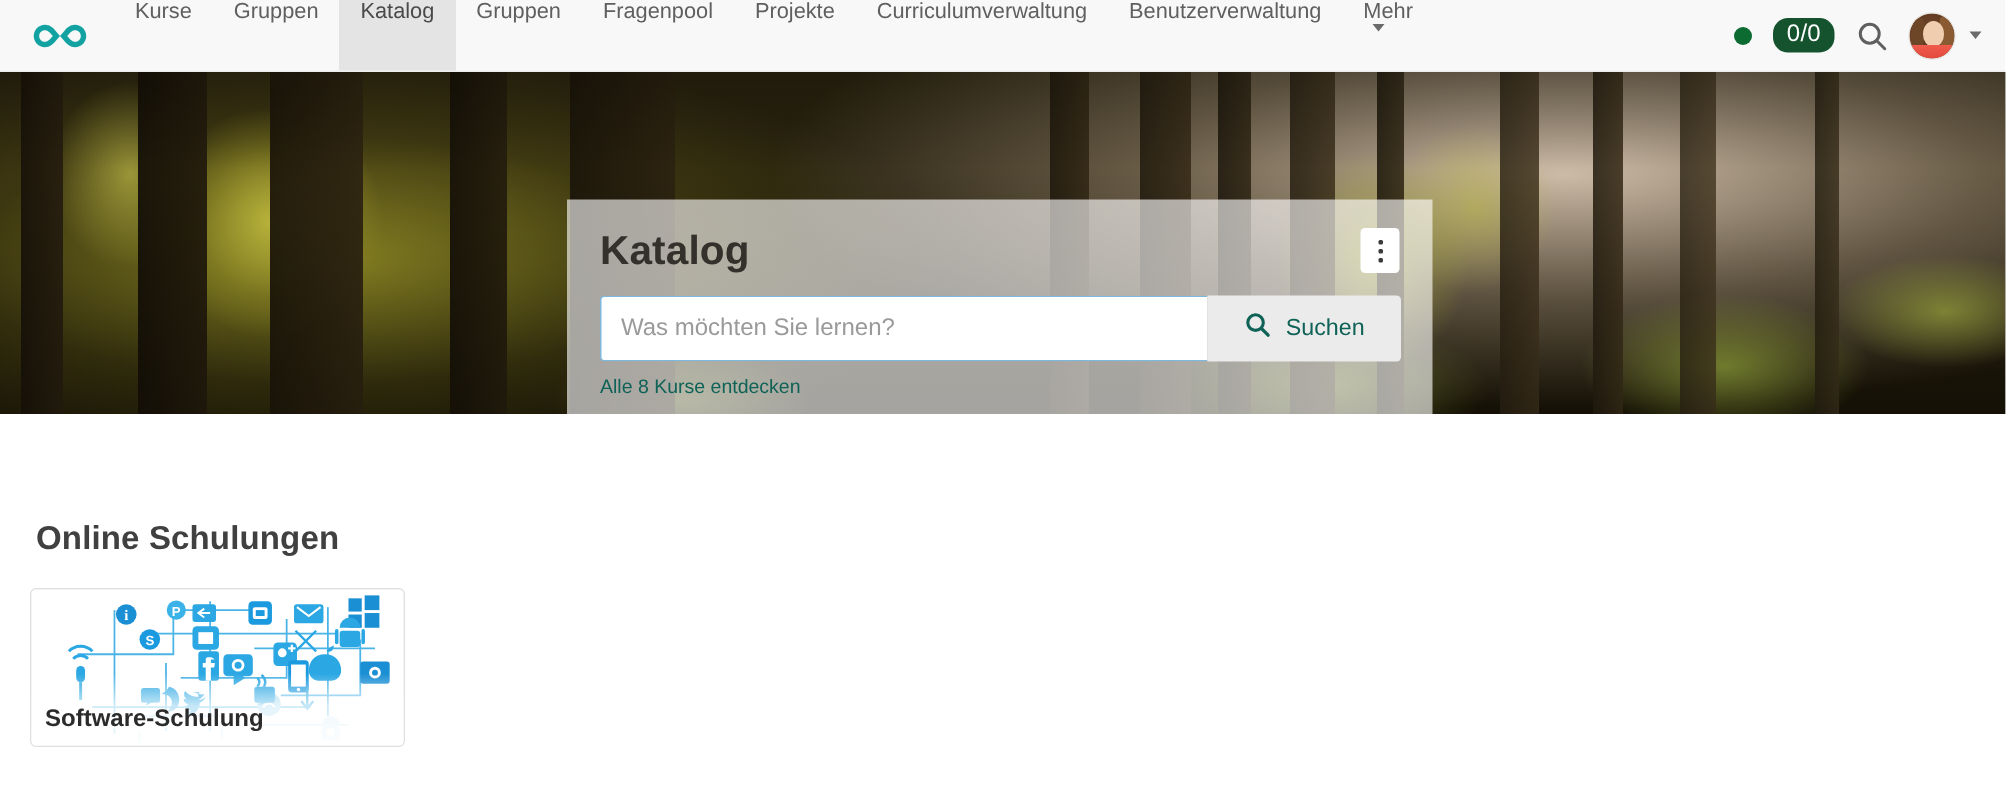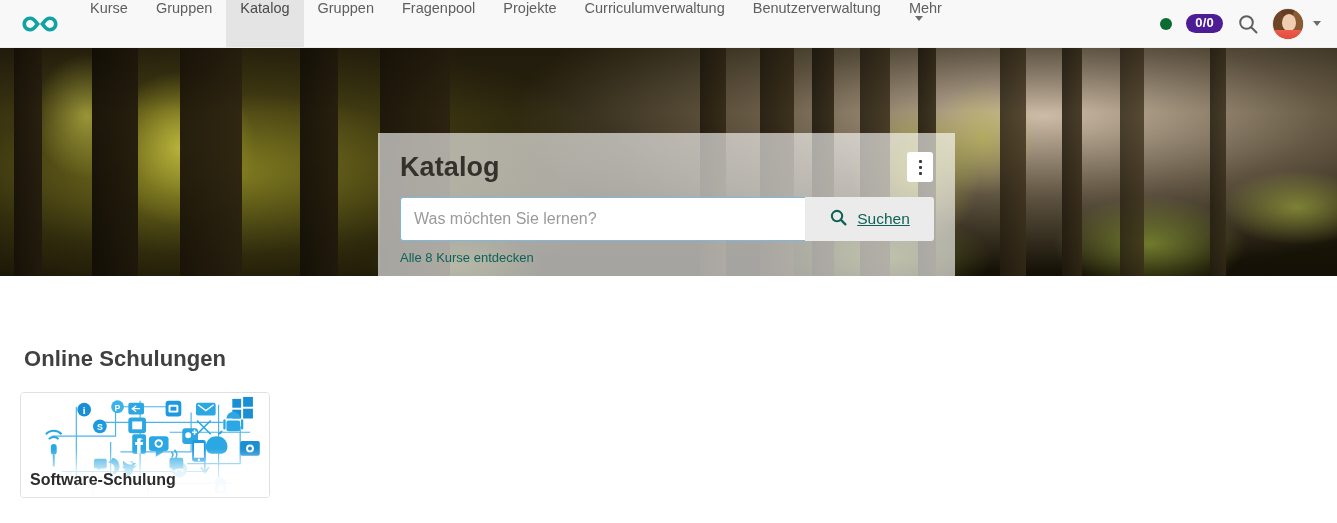--- a/index.html
+++ b/index.html
@@ -51,24 +51,24 @@
     margin-left: auto;
     display: flex; align-items: center;
     padding-right: 16px;
     gap: 14px;
   }
   .status-dot {
     width: 12px; height: 12px; border-radius: 50%;
     background: #0c6b30;
   }
   .count-badge {
-    background: #4c1d95;
+    background: #14532d;
     color: #ffffff;
-    font-size: 13px;
-    font-weight: bold;
+    font-size: 16px;
+    font-weight: normal;
     border-radius: 10px;
     padding: 2.5px 9px;
     letter-spacing: .2px;
     line-height: 1.15;
   }
   .nav-search-icon { display:block; cursor:pointer; }
   .avatar-wrap { display:flex; align-items:center; gap:10px; }
   .avatar {
     width: 30px; height: 30px; border-radius: 50%;
     overflow: hidden; position: relative;
@@ -207,21 +207,20 @@
     width: 129px; height: 44px;
     background: #ebebeb;
     border: none;
     border-radius: 0 3px 3px 0;
     display: flex; align-items: center; justify-content: center;
     gap: 9px;
     color: #0f6257;
     font-size: 15.5px;
     font-family: "Liberation Sans", sans-serif;
     cursor: pointer;
-    text-decoration: underline;
   }
   .discover-link {
     position: absolute;
     left: 22px; top: 117px;
     font-size: 13px;
     color: #0f6257;
     text-decoration: none;
     cursor: pointer;
   }
 

